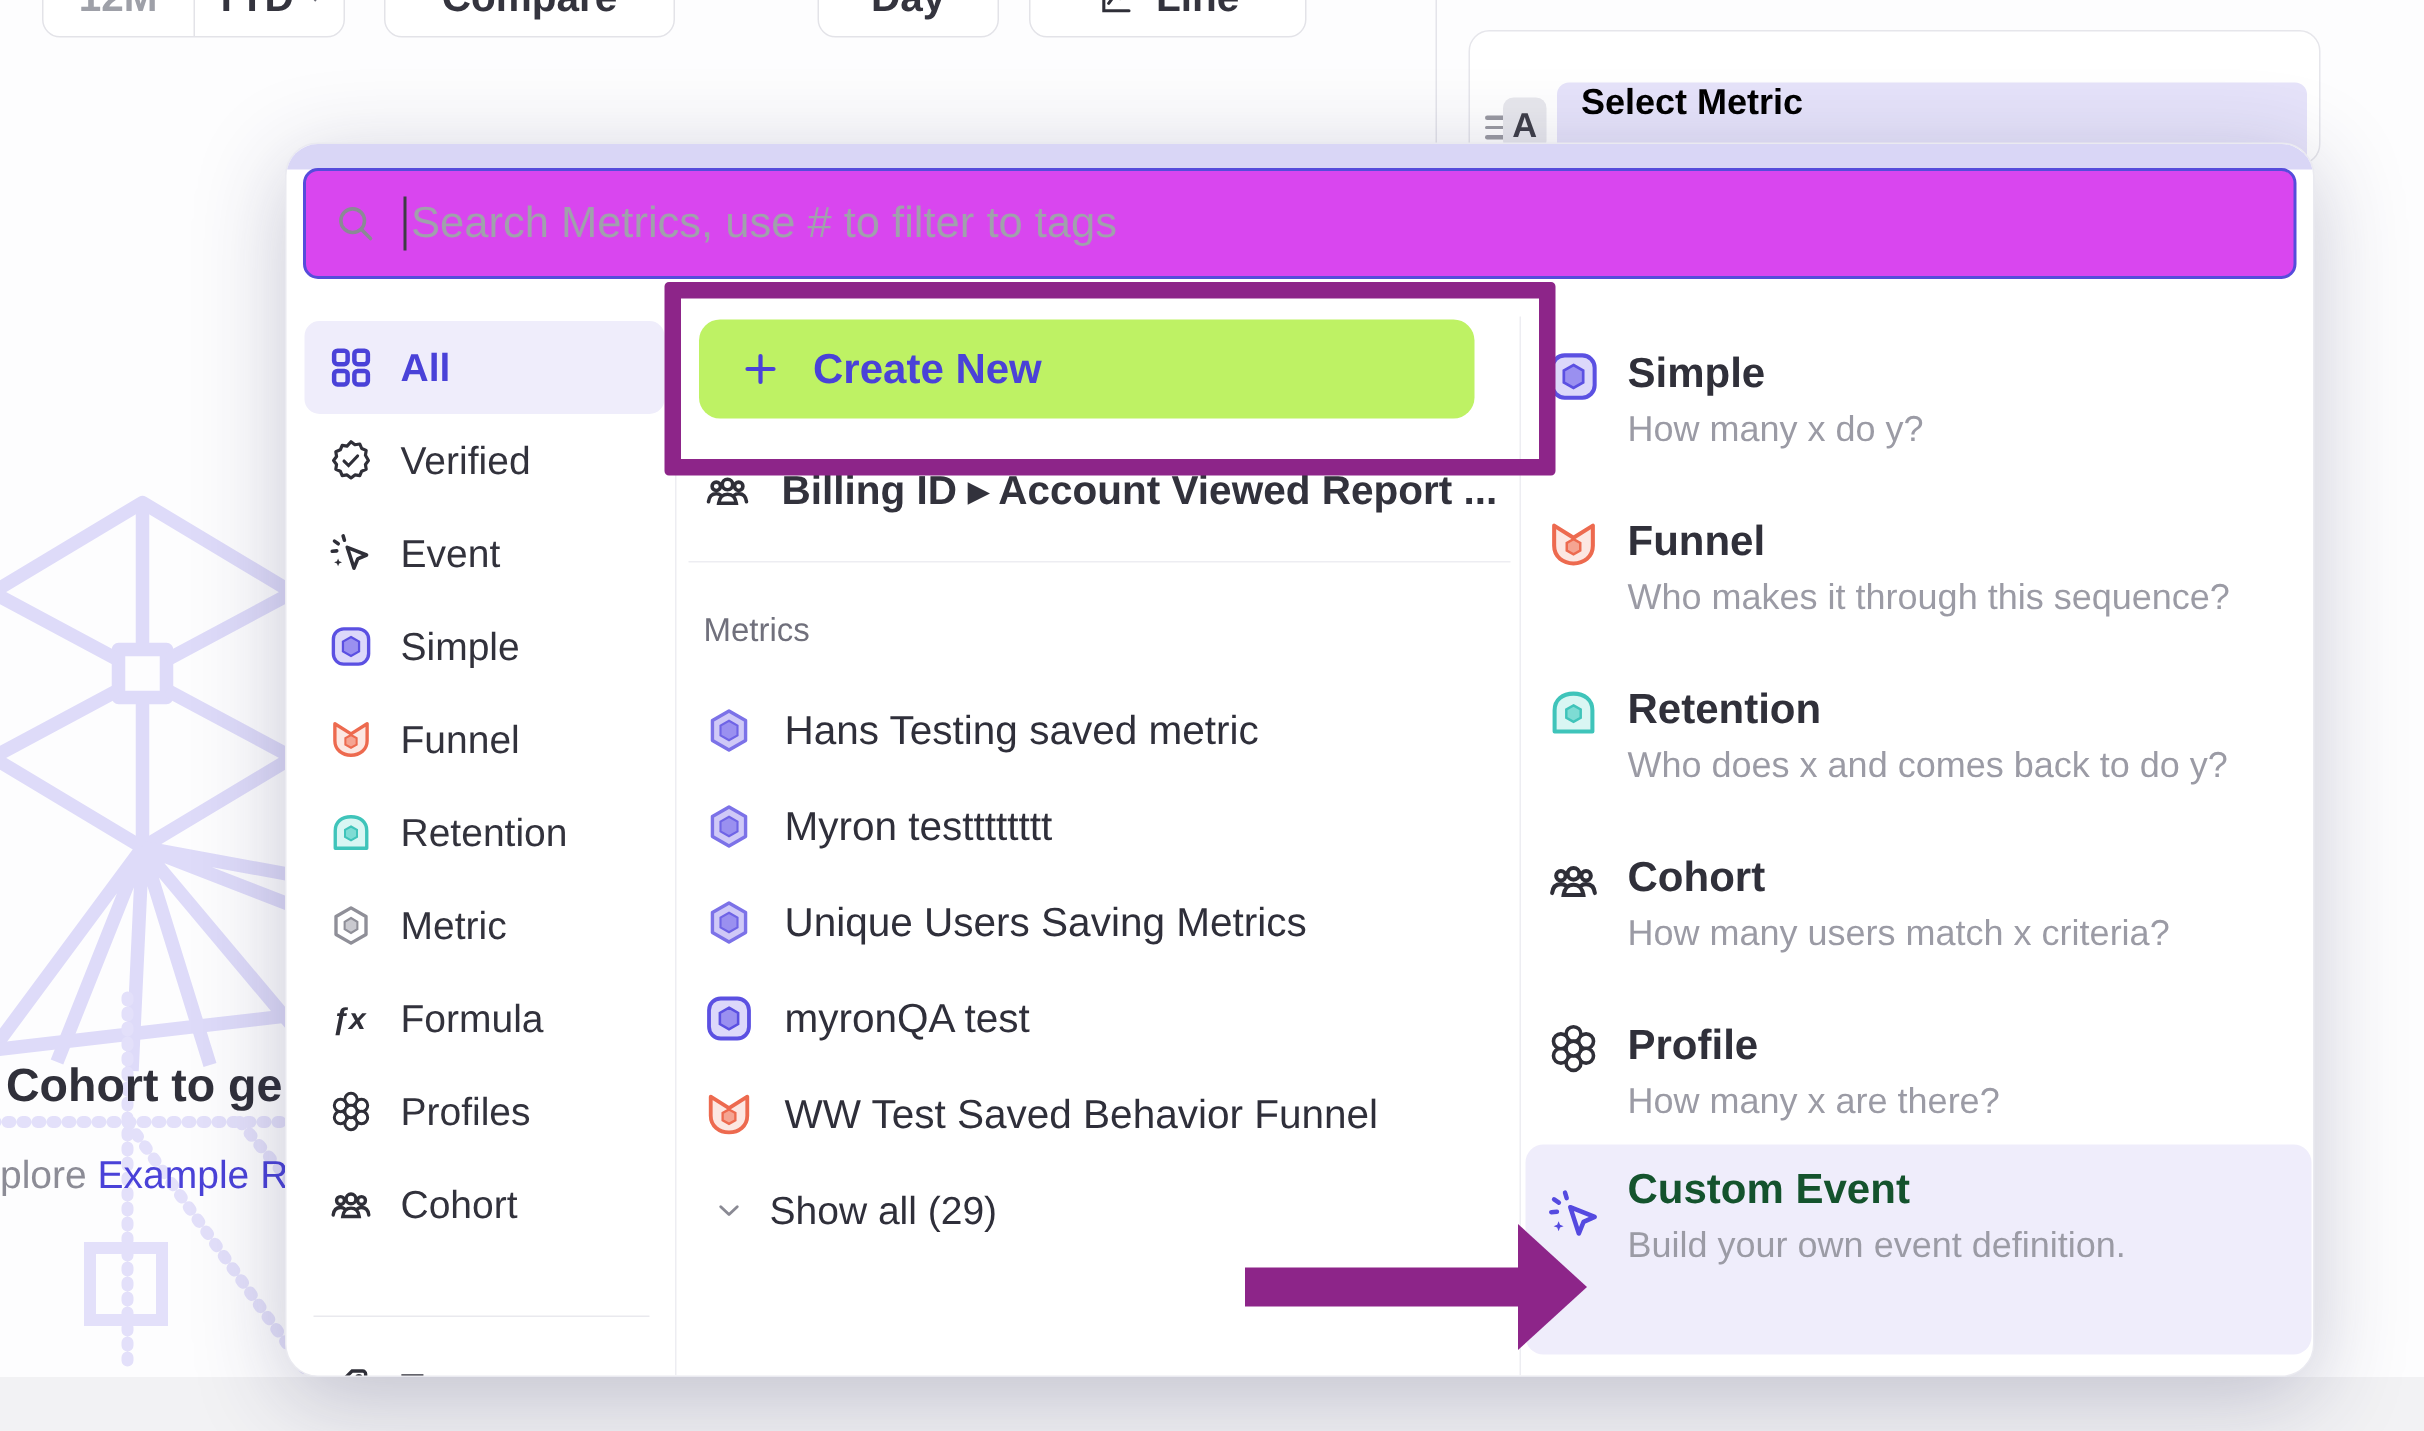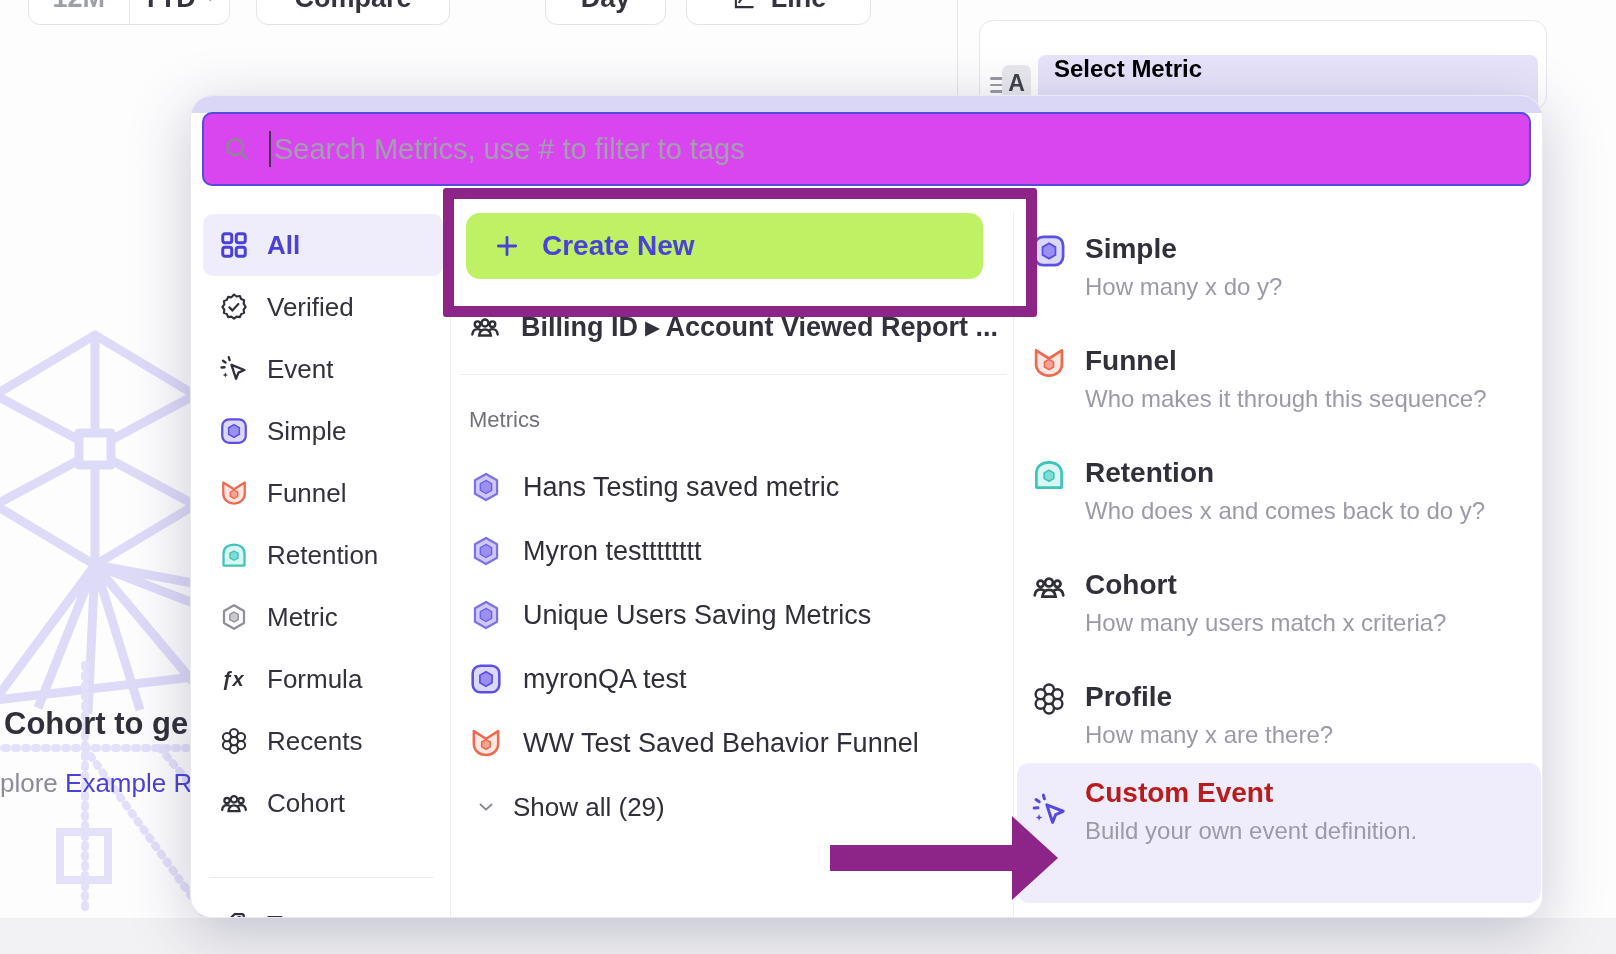--- a/index.html
+++ b/index.html
@@ -77,21 +77,21 @@
 
   
   .rightcol { position:absolute; left:826px; top:115px; width:524px; }
   .type-entry { position:relative; height:112px; cursor:pointer; }
   .type-entry.first { margin-top:8px; }
   .type-entry .ticon { position:absolute; left:14px; top:14px; }
   .type-title { margin-left:68px; padding-top:14px; font-size:28px; font-weight:600; color:#30303A; }
   .type-desc { margin-left:68px; margin-top:8px; font-size:24px; color:#9B9BA5; }
   .type-entry.highlight { margin-top:-16px; height:140px; background:#EFEDFB; border-radius:12px; }
   .type-entry.highlight .ticon { top:28px; }
-  .type-entry.highlight .type-title { color:#b91c1c; }
+  .type-entry.highlight .type-title { color:#14532d; }
 
   
   .annot-rect { position:absolute; left:443px; top:188px; width:594px; height:129px;
     border:11px solid #8D2589; border-radius:3px; z-index:40; pointer-events:none; }
   .annot-arrow { position:absolute; left:828px; top:812px; z-index:40; pointer-events:none; }
 </style>
 </head>
 <body>
 
 <div id="stage">
@@ -240,21 +240,21 @@
           <g fill="#fff" stroke="#2F2F38" stroke-width="1.6">
             <circle cx="12" cy="5.6" r="3.3"></circle>
               <circle cx="17.6" cy="8.8" r="3.3"></circle>
               <circle cx="17.6" cy="15.2" r="3.3"></circle>
             <circle cx="12" cy="18.4" r="3.3"></circle>
               <circle cx="6.4" cy="15.2" r="3.3"></circle>
               <circle cx="6.4" cy="8.8" r="3.3"></circle>
             <circle cx="12" cy="12" r="3.3"></circle>
           </g>
         </svg>
-        <span>Recents</span>
+        <span>Profiles</span>
       </div>
       <div class="sbitem">
         <svg width="30" height="30" viewBox="0 0 24 24">
           <g fill="none" stroke="#2F2F38" stroke-width="1.8" stroke-linecap="round">
             <circle cx="6.4" cy="9.9" r="2.1"></circle>
               <circle cx="17.6" cy="9.9" r="2.1"></circle>
               <circle cx="12" cy="9" r="2.6"></circle>
             <path d="M2.5 17.6c.3-2.6 1.8-4 3.9-4 .9 0 1.7.3 2.3.8"></path>
             <path d="M21.5 17.6c-.3-2.6-1.8-4-3.9-4-.9 0-1.7.3-2.3.8"></path>
             <path d="M7.6 18.4c.4-2.9 2.1-4.5 4.4-4.5s4 1.6 4.4 4.5z"></path>

